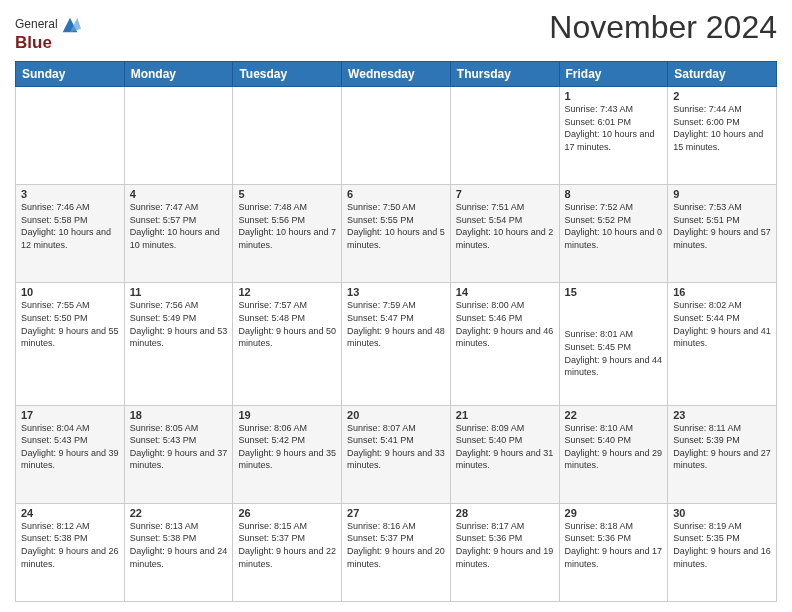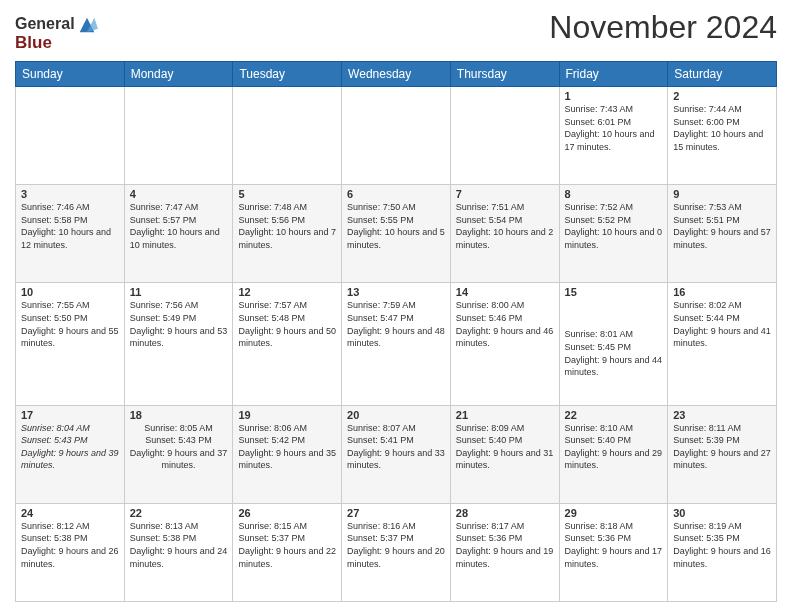--- a/index.html
+++ b/index.html
@@ -54,21 +54,21 @@
       border-collapse: collapse;
       width: 100%;
       table-layout: fixed;
     }
     .calendar thead tr th {
       background-color: #2e75b6;
       color: #fff;
       text-align: left;
       padding: 5px 6px;
       font-size: 12px;
-      font-weight: normal;
+      font-weight: bold;
       border: 1px solid #1a5a9a;
     }
     .calendar tbody tr td {
       vertical-align: top;
       border: 1px solid #ccc;
       padding: 3px 5px;
       font-size: 9.5px;
       color: #333;
       height: 80px;
       background: #fff;
@@ -92,21 +92,21 @@
     }
   </style>
 </head>
 <body>
 
 <div class="page">
   <div class="header">
     <div class="logo">
       <div>
         <div style="display:flex;align-items:center;">
-          <div style="font-size:16px;font-weight:bold;color:#333;line-height:1.15;">
+          <div style="font-size:12px;font-weight:normal;color:#333;line-height:1.15;">
             <span style="color:#333;">General</span><svg class="logo-icon" viewBox="0 0 30 30" style="display:inline-block;vertical-align:middle;width:22px;height:22px;margin-left:1px;">
                 <polygon points="5,25 15,5 25,25" fill="#2e75b6"></polygon>
                 <polygon points="15,25 25,5 30,20" fill="#5ba3d9" opacity="0.7"></polygon>
               </svg>
           </div>
         </div>
         <div style="font-size:17px;font-weight:bold;color:#7f1d1d;margin-top:-3px;">Blue</div>
       </div>
     </div>
     <div class="title-section">
@@ -230,27 +230,27 @@
           <td>
             <span class="day-number">16</span>
             <div class="day-info" style="white-space: pre-line;">Sunrise: 8:02 AM
 Sunset: 5:44 PM
 Daylight: 9 hours and 41 minutes.</div>
           </td>
         </tr>
         <tr>
           <td>
             <span class="day-number">17</span>
-            <div class="day-info" style="white-space: pre-line; font-style: italic;">Sunrise: 8:04 AM
+            <div class="day-info" style="white-space: pre-line;">Sunrise: 8:04 AM
 Sunset: 5:43 PM
 Daylight: 9 hours and 39 minutes.</div>
           </td>
           <td>
             <span class="day-number">18</span>
-            <div class="day-info" style="white-space: pre-line; text-align: center;">Sunrise: 8:05 AM
+            <div class="day-info" style="white-space: pre-line;">Sunrise: 8:05 AM
 Sunset: 5:43 PM
 Daylight: 9 hours and 37 minutes.</div>
           </td>
           <td>
             <span class="day-number">19</span>
             <div class="day-info" style="white-space: pre-line;">Sunrise: 8:06 AM
 Sunset: 5:42 PM
 Daylight: 9 hours and 35 minutes.</div>
           </td>
           <td>

